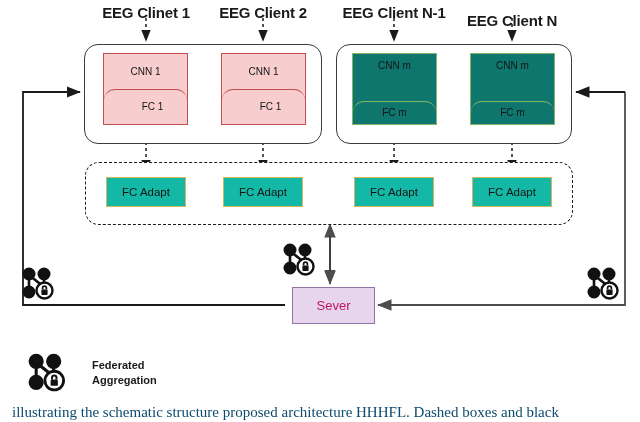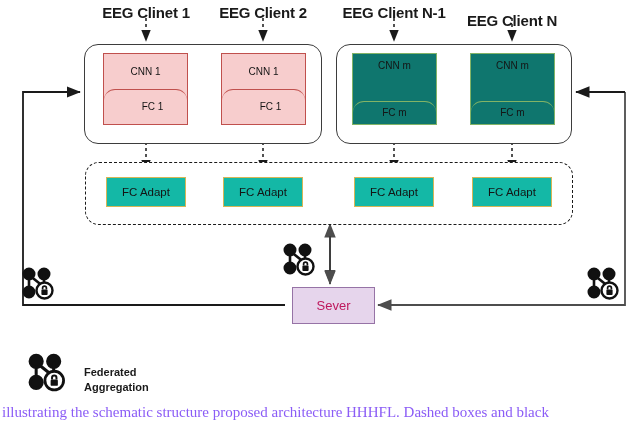--- a/index.html
+++ b/index.html
@@ -94,23 +94,23 @@
     white-space:pre-line;
   }
 
   .caption{
     position:absolute;
     left:0;
     top:404px;
     width:640px;
     font-family:"Liberation Serif", serif;
     font-size:15px;
-    color:#8b5cf6;
+    color:#0c4a6e;
     text-align:left;
-    padding-left:2px;
+    padding-left:12px;
     box-sizing:border-box;
     white-space:nowrap;
     overflow:hidden;
   }
 </style>
 </head>
 <body>
 
 <svg id="diagram" viewBox="0 0 640 422" xmlns="http://www.w3.org/2000/svg">
   <defs>
@@ -237,16 +237,16 @@
     <circle cx="7" cy="7" r="5.2"></circle>
     <circle cx="22" cy="7" r="5.2"></circle>
     <circle cx="7" cy="25" r="5.2"></circle>
     <line x1="22" y1="7" x2="22" y2="16"></line>
   </g>
   <circle cx="22.5" cy="23.5" r="8" fill="#fff" stroke="#111" stroke-width="2.4"></circle>
   <rect x="19.4" y="22.6" width="6.2" height="5.4" rx="1" fill="#111"></rect>
   <path d="M20.6,22.6 v-1.5 a1.9,1.9 0 0 1 3.8,0 v1.5" fill="none" stroke="#111" stroke-width="1.7"></path>
 </svg>
 
-<div class="legend-text" style="left:84px;top:358px;margin-top:7px;">Federated
+<div class="legend-text" style="left:92px;top:358px;">Federated
 Aggregation</div>
 
 <div class="caption">illustrating the schematic structure proposed architecture HHHFL. Dashed boxes and black</div>
 
 </body></html>

